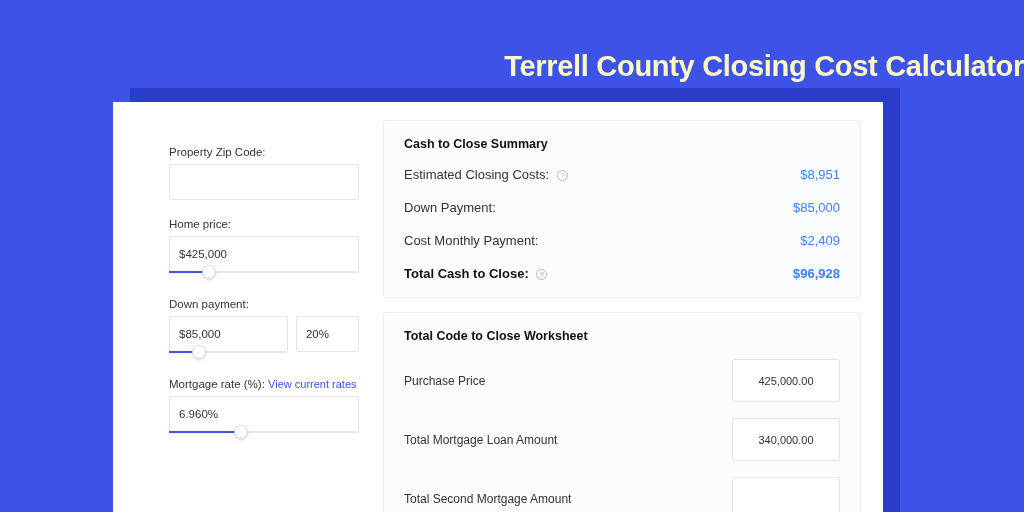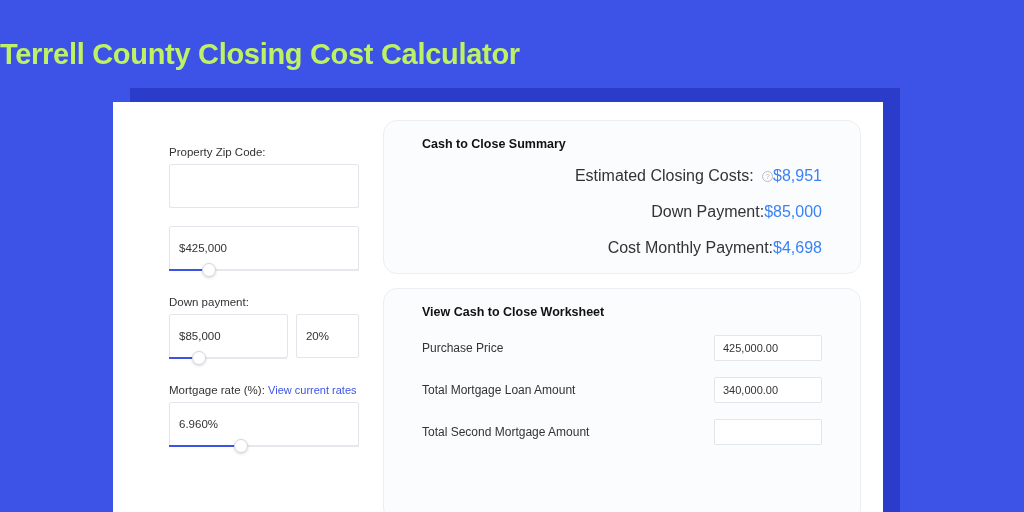--- a/index.html
+++ b/index.html
@@ -5,25 +5,25 @@
   * { box-sizing: border-box; margin: 0; padding: 0; }
   body {
     width: 1024px;
     height: 512px;
     background: #3d53e8;
     font-family: -apple-system, BlinkMacSystemFont, "Segoe UI", Arial, sans-serif;
     overflow: hidden;
     position: relative;
   }
   .title {
-    text-align: left;
-    color: #bef264;
+    text-align: right;
+    color: #fef9c3;
     font-size: 29px;
     font-weight: 700;
-    padding-top: 38px;
+    padding-top: 50px;
     letter-spacing: -0.3px;
   }
   .shadow-block {
     position: absolute;
     top: 88px;
     left: 130px;
     width: 770px;
     height: 430px;
     background: #2a3cc9;
   }
@@ -49,21 +49,21 @@
     display: flex;
     flex-direction: column;
   }
   .field-label {
     font-size: 11.5px;
     color: #333;
     margin-bottom: 6px;
   }
   .field-input {
     width: 100%;
-    height: 44px;
+    height: 36px;
     border: 1px solid #e2e5ea;
     border-radius: 2px;
     padding: 0 9px;
     font-size: 11.5px;
     color: #333;
     background: #fff;
   }
   .field-group { margin-bottom: 18px; position: relative; margin-left: 28px; }
   .slider-track {
     position: absolute;
@@ -85,34 +85,34 @@
     border: 1px solid #d4d7de;
     box-shadow: 0 1px 3px rgba(0,0,0,0.15);
   }
   .dp-row { display: flex; gap: 8px; position: relative; }
   .dp-row .field-input:first-child { flex: 2.3; }
   .dp-row .field-input:last-child { flex: 1; }
   .link { color: #3d53e8; font-size: 11px; text-decoration: none; }
   .panel {
     background: #fbfcfd;
     border: 1px solid #eceef2;
-    border-radius: 14px;
-    padding: 16px 38px;
+    border-radius: 3px;
+    padding: 16px 20px;
   }
   .panel-title {
     font-size: 12.5px;
     font-weight: 700;
     color: #111;
     margin-bottom: 16px;
   }
   .summary-row {
     display: flex;
-    justify-content: flex-end;
+    justify-content: space-between;
     align-items: center;
-    font-size: 16px;
+    font-size: 13px;
     color: #333;
     margin-bottom: 18px;
   }
   .summary-row:last-child { margin-bottom: 0; }
   .summary-row.total { font-weight: 700; color: #111; }
   .summary-row .val { color: #3b82f6; }
   .help {
     display: inline-block;
     width: 11px;
     height: 11px;
@@ -130,24 +130,24 @@
   .ws-row {
     display: flex;
     justify-content: space-between;
     align-items: center;
     font-size: 12px;
     color: #333;
     margin-bottom: 16px;
   }
   .ws-input {
     width: 108px;
-    height: 26px;
+    height: 43px;
     border: 1px solid #e2e5ea;
     border-radius: 2px;
-    text-align: left;
+    text-align: center;
     padding: 0 8px;
     font-size: 11px;
     color: #333;
     background: #fff;
   }
 </style>
 </head>
 <body>
 
 <h1 class="title">Terrell County Closing Cost Calculator</h1>
@@ -157,20 +157,21 @@
 <div class="calc-card">
 
   <div class="left-col">
 
     <div class="field-group">
       <div class="field-label">Property Zip Code:</div>
       <input class="field-input" value="" style="">
     </div>
 
     <div class="field-group" style="margin-bottom:26px">
+      <div class="field-label">Home price:</div>
       <input class="field-input" value="$425,000" style="">
       <div class="slider-track" style="--pct:21%"></div>
       <div class="slider-thumb" style="--pct:21%"></div>
     </div>
 
     <div class="field-group" style="margin-bottom:26px">
       <div class="field-label">Down payment:</div>
       <div class="dp-row">
         <input class="field-input" value="$85,000" style="">
         <input class="field-input" value="20%" style="">
@@ -204,27 +205,34 @@
         <span class="val">$8,951</span>
       </div>
 
       <div class="summary-row">
         <span>Down Payment:</span>
         <span class="val">$85,000</span>
       </div>
 
       <div class="summary-row">
         <span>Cost Monthly Payment:</span>
-        <span class="val">$4,698</span>
-      </div>
-
+        <span class="val">$2,409</span>
+      </div>
+
+      <div class="summary-row total">
+        <span>
+          <span>Total Cash to Close:</span>
+          <span class="help"></span>
+        </span>
+        <span class="val">$96,928</span>
+      </div>
     </div>
 
     <div class="panel worksheet">
-      <div class="panel-title">View Cash to Close Worksheet</div>
+      <div class="panel-title">Total Code to Close Worksheet</div>
 
       <div class="ws-row">
         <span>Purchase Price</span>
         <input class="ws-input" value="425,000.00" style="">
       </div>
 
 
       <div class="ws-row">
         <span>Total Mortgage Loan Amount</span>
         <input class="ws-input" value="340,000.00" style="">

